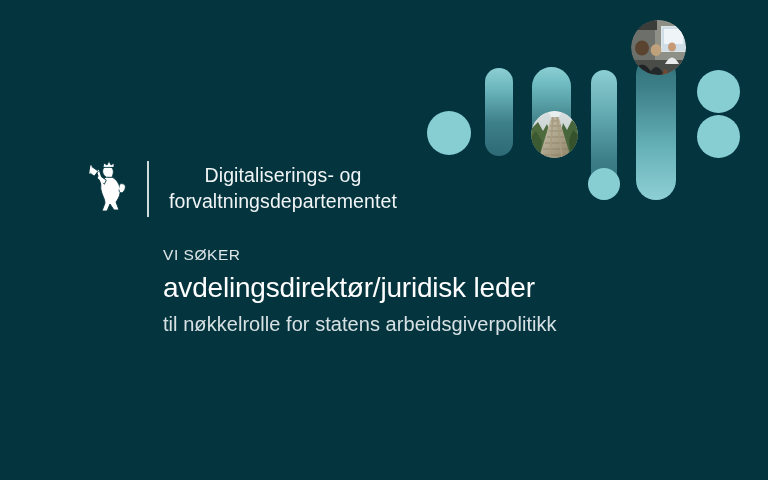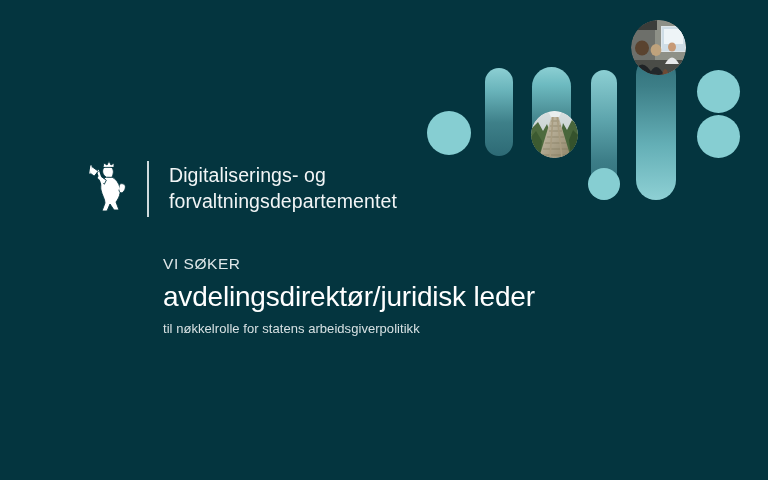--- a/index.html
+++ b/index.html
@@ -84,27 +84,28 @@
     margin: 0 20px 0 15px;
     flex: 0 0 auto;
   }
   .brand-name {
     color: #f2f5f6;
     font-size: 19.5px;
     line-height: 1.32;
     letter-spacing: 0.1px;
     white-space: pre-line;
     font-weight: 400;
+    text-align: center;
   }
 
   
   .copy {
     position: absolute;
     left: 163px;
-    top: 255px;
+    top: 246px;
     width: 580px;
   }
   .eyebrow {
     color: #dfe7e9;
     font-size: 15.5px;
     letter-spacing: 0.55px;
     text-transform: uppercase;
     margin: 0 0 8px 0;
     font-weight: 400;
   }
@@ -112,21 +113,21 @@
     color: #ffffff;
     font-size: 28px;
     line-height: 1.12;
     font-weight: 300;
     letter-spacing: -0.2px;
     margin: 0 0 9px 0;
     white-space: nowrap;
   }
   .subhead {
     color: #d7e1e3;
-    font-size: 13px;
+    font-size: 20px;
     line-height: 1.25;
     font-weight: 400;
     margin: 0;
     letter-spacing: 0.05px;
   }
 </style>
 </head>
 <body>
 
 <div class="poster">

